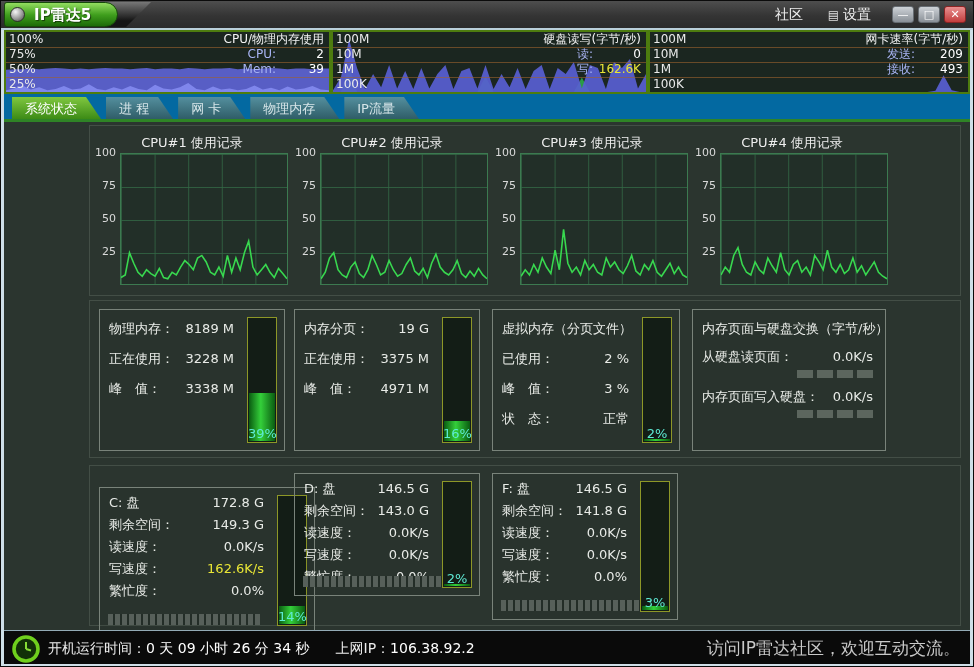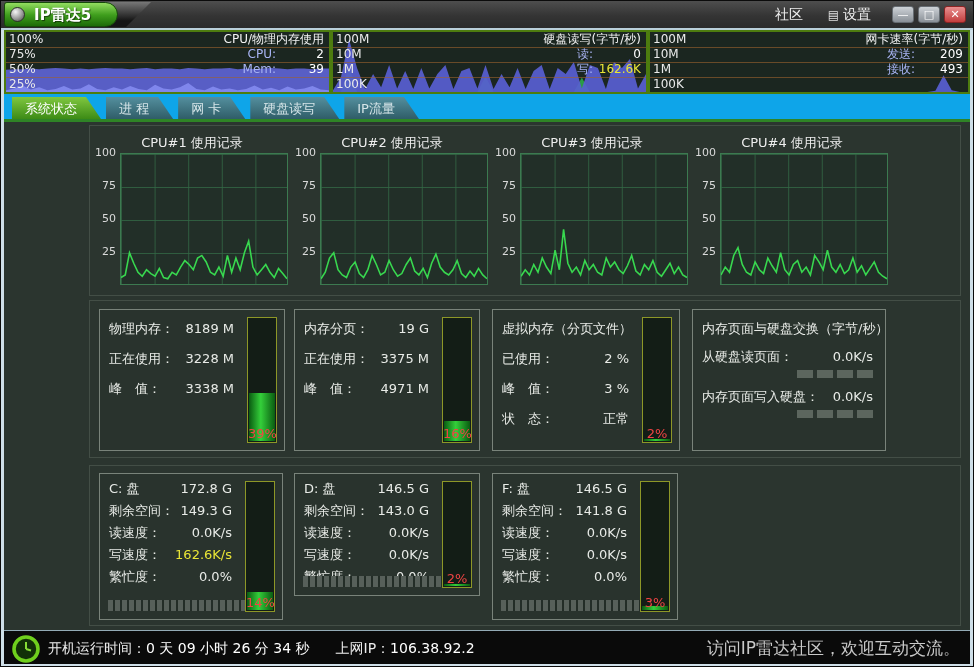--- a/index.html
+++ b/index.html
@@ -40,21 +40,21 @@
   .ttitle{position:absolute;right:5px;color:#f3f3f3;}
   .tstat{position:absolute;right:5px;display:flex;}
   .slab{color:#a9b5f5;}
   .sval{color:#ffffff;min-width:48px;text-align:right;}
   .yellow{color:#e9e636;}
   .fill-mem{fill:rgba(93,99,212,.92);}
   .fill-cpu{fill:rgba(134,141,242,.85);}
   .fill-disk{fill:rgba(88,94,210,.92);}
   .fill-green{fill:rgba(44,168,74,.9);}
   
-  .tabbar{position:absolute;top:93px;left:3px;right:3px;height:28px;background:#0ea5e9;z-index:10;}
+  .tabbar{position:absolute;top:93px;left:3px;right:3px;height:28px;background:#0369a1;z-index:10;}
   .tab-underline{position:absolute;left:0;right:0;bottom:0;height:3px;background:#2f8426;}
   .tabs{position:absolute;left:8px;top:3px;display:flex;gap:3px;}
   .tab{height:25px;line-height:24px;padding:0 26px 0 13px;font-size:13px;color:#d6e5e8;cursor:pointer;white-space:nowrap;
     background:linear-gradient(#548f9e,#2a5660);clip-path:polygon(0 0,calc(100% - 17px) 0,100% 100%,0 100%);}
   .tab.active{background:linear-gradient(#80c740,#338310);color:#fff;}
   
   .row-box{position:absolute;left:88px;width:872px;border:1px solid #434e46;box-sizing:border-box;z-index:5;}
   .cpu-row{top:124px;height:171px;}
   .mem-row{top:299px;height:158px;}
   .disk-row{top:464px;height:161px;}
@@ -70,36 +70,36 @@
                      linear-gradient(to bottom,rgba(51,104,69,.8) 1px,transparent 1px);
     background-size:33.6px 33px;}
   .cpu-plot svg{width:100%;height:100%;display:block;}
   .cpu-line{fill:none;stroke:#38d84f;stroke-width:1.6;}
   
   .panel{position:absolute;border:1px solid #79837a;box-sizing:border-box;font-size:13px;color:#e8ebe7;background:rgba(0,0,0,.03);}
   .mp0{left:9px;top:8px;width:186px;height:142px;}
   .mp1{left:204px;top:8px;width:186px;height:142px;}
   .mp2{left:402px;top:8px;width:188px;height:142px;}
   .mp3{left:602px;top:8px;width:194px;height:142px;}
-  .dp0{left:9px;top:7px;width:184px;height:147px;}
+  .dp0{left:9px;top:21px;width:216px;height:147px;}
   .dp1{left:204px;top:7px;width:186px;height:123px;}
   .dp2{left:402px;top:7px;width:186px;height:147px;}
   .ptitle{margin:4px 12px 0 9px;height:30px;line-height:30px;white-space:nowrap;}
   .prow{margin:0 50px 0 9px;height:30px;line-height:30px;}
   .prow:first-child{margin-top:4px;}
   .prow:after{content:"";display:block;clear:both;}
   .plab{float:left;white-space:nowrap;}
   .pval{float:right;white-space:nowrap;}
   .nogauge .prow{margin-right:12px;height:26px;line-height:26px;}
   .drow{margin:0 50px 0 9px;height:22px;line-height:22px;}
   .drow:first-child{margin-top:4px;}
   .drow:after{content:"";display:block;clear:both;}
   .vgauge{position:absolute;top:7px;right:7px;bottom:7px;width:30px;box-sizing:border-box;border:1px solid #8d9727;background:#131d16;}
   .vfill{position:absolute;left:1px;right:1px;bottom:1px;background:linear-gradient(90deg,#0a5c11,#34cf3a 45%,#0a5c11);}
-  .vlabel{position:absolute;bottom:1px;left:0;width:100%;text-align:center;color:#ef4444;font-size:13px;z-index:2;}
+  .vlabel{position:absolute;bottom:1px;left:0;width:100%;text-align:center;color:#5eead4;font-size:13px;z-index:2;}
   .mini-wrap{margin:0 12px 6px 9px;text-align:right;height:8px;line-height:8px;}
   .mini-meter{display:inline-block;width:76px;height:8px;background:repeating-linear-gradient(90deg,#5c665e 0 16px,#2b352f 16px 20px);}
   .disk-meter{position:absolute;left:8px;bottom:8px;width:152px;height:11px;
     background:repeating-linear-gradient(90deg,#57605a 0 5px,#232d27 5px 7px);}
   
   .statusbar{position:absolute;left:3px;right:3px;top:629px;bottom:2px;background:#0a0a0a;border-top:1px solid #93abb6;
     color:#ececec;font-size:14px;z-index:40;}
   .clock{position:absolute;left:8px;top:4px;width:28px;height:28px;}
   .sb-text{position:absolute;left:44px;top:0;line-height:34px;white-space:nowrap;}
   .sb-label{color:#ececec;}
@@ -221,21 +221,21 @@
           <span class="ylab">100K</span>
         </div>
     </div>
   </div>
 
   <div class="tabbar">
     <div class="tabs">
       <div class="tab active">系统状态</div>
       <div class="tab">进 程</div>
       <div class="tab">网 卡</div>
-      <div class="tab">硬盘读写</div>
+      <div class="tab">物理内存</div>
       <div class="tab">IP流量</div>
     </div>
     <div class="tab-underline"></div>
   </div>
 
   <div class="row-box cpu-row">
 
     <div class="cpu-block cb0">
       <div class="cpu-title">CPU#1 使用记录</div>
       <span class="tick tk0">100</span>

